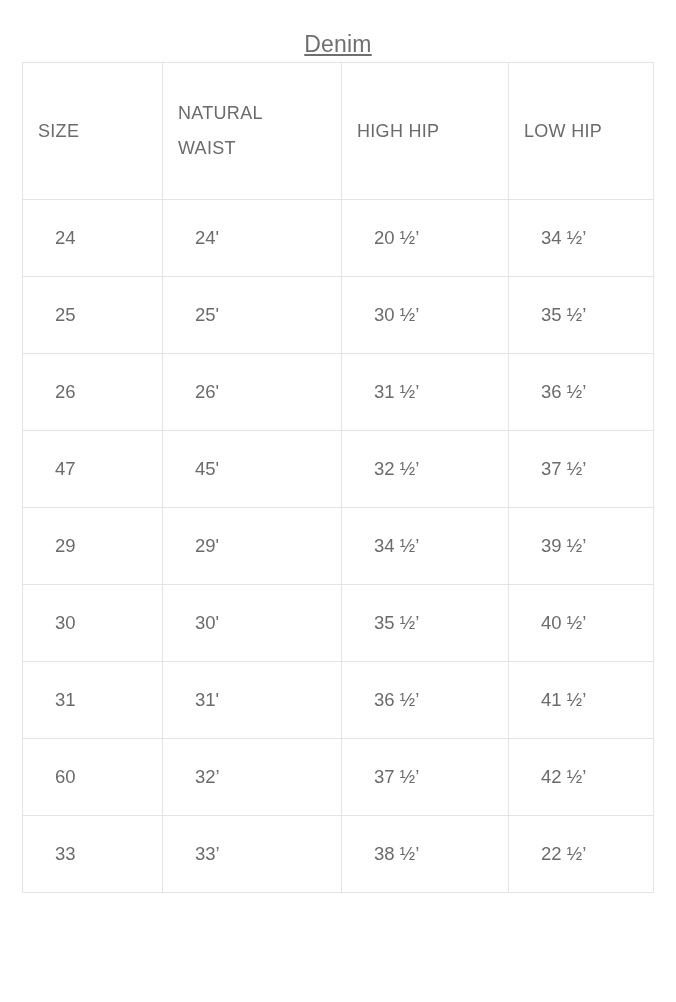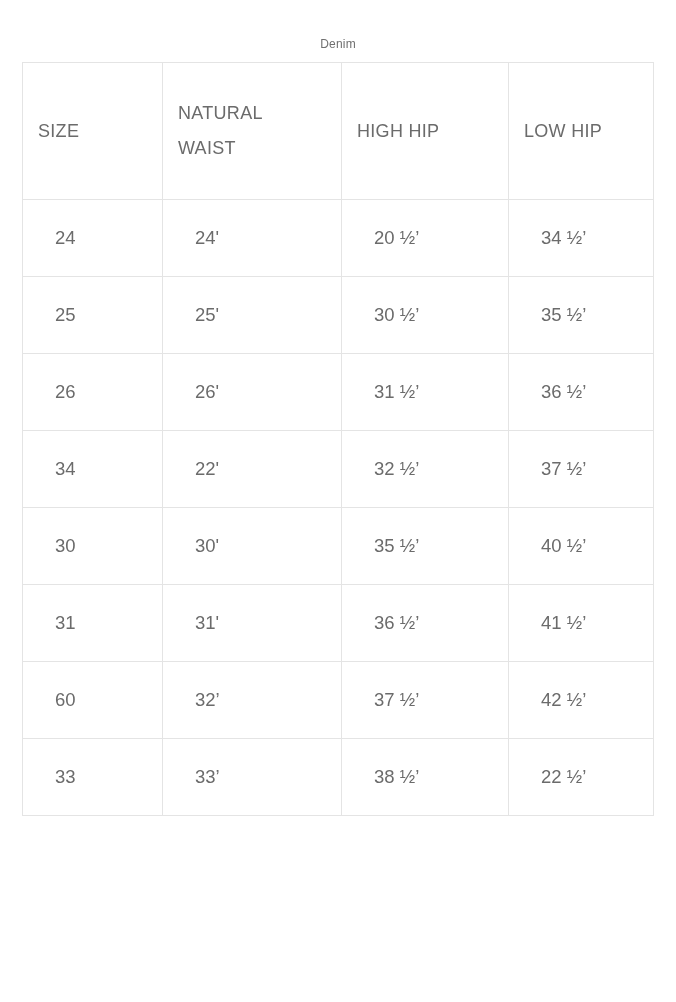--- a/index.html
+++ b/index.html
@@ -21,25 +21,26 @@
     height: 1002px;
     box-sizing: border-box;
   }
 
   .chart-title {
     position: absolute;
     left: 0;
     top: 33px;
     width: 676px;
     text-align: center;
-    font-size: 12px;
+    font-size: 23px;
     line-height: 22px;
     color: #6f6f6f;
     font-weight: 400;
     letter-spacing: 0.2px;
+    text-decoration: underline;
   }
 
   .size-table {
     position: absolute;
     left: 22px;
     top: 62px;
     width: 631px;
     border-collapse: collapse;
     table-layout: fixed;
     border-radius: 8px;
@@ -123,24 +124,30 @@
         <td>30 ½’</td>
         <td>35 ½’</td>
       </tr>
       <tr>
         <td>26</td>
         <td>26'</td>
         <td>31 ½’</td>
         <td>36 ½’</td>
       </tr>
       <tr>
-        <td>34</td>
-        <td>22'</td>
+        <td>47</td>
+        <td>45'</td>
         <td>32 ½’</td>
         <td>37 ½’</td>
+      </tr>
+      <tr>
+        <td>29</td>
+        <td>29'</td>
+        <td>34 ½’</td>
+        <td>39 ½’</td>
       </tr>
       <tr>
         <td>30</td>
         <td>30'</td>
         <td>35 ½’</td>
         <td>40 ½’</td>
       </tr>
       <tr>
         <td>31</td>
         <td>31'</td>

